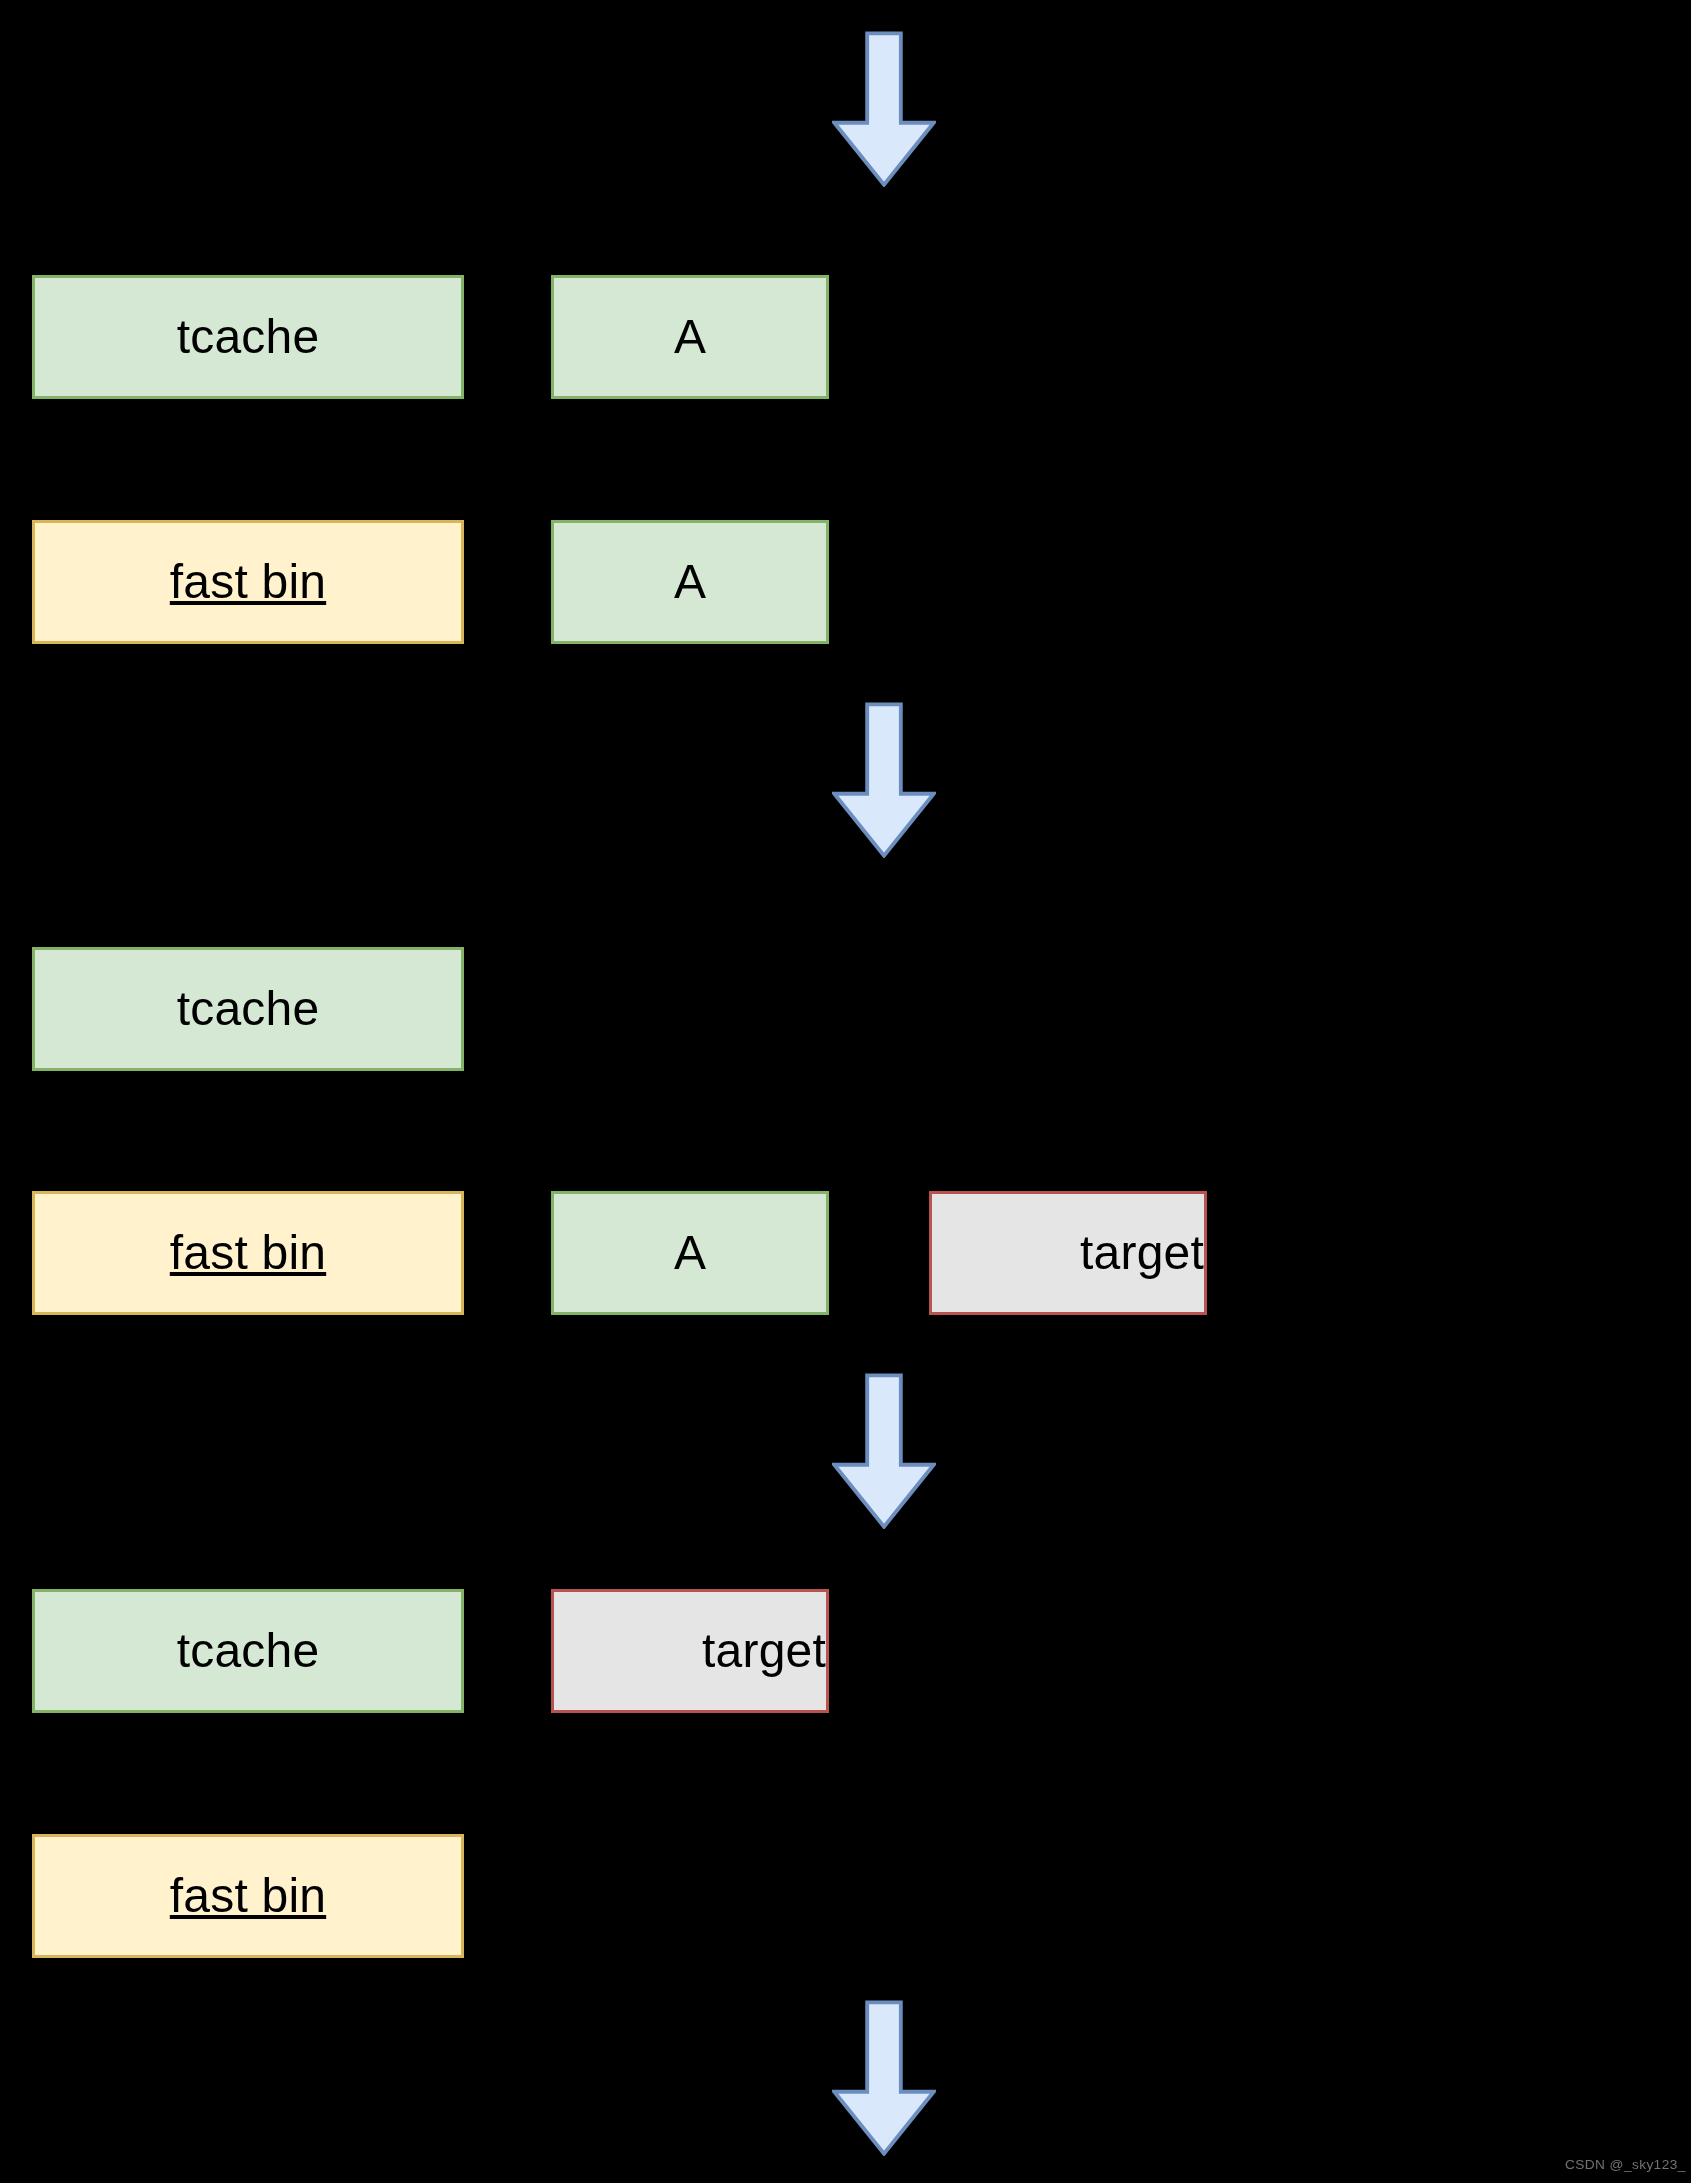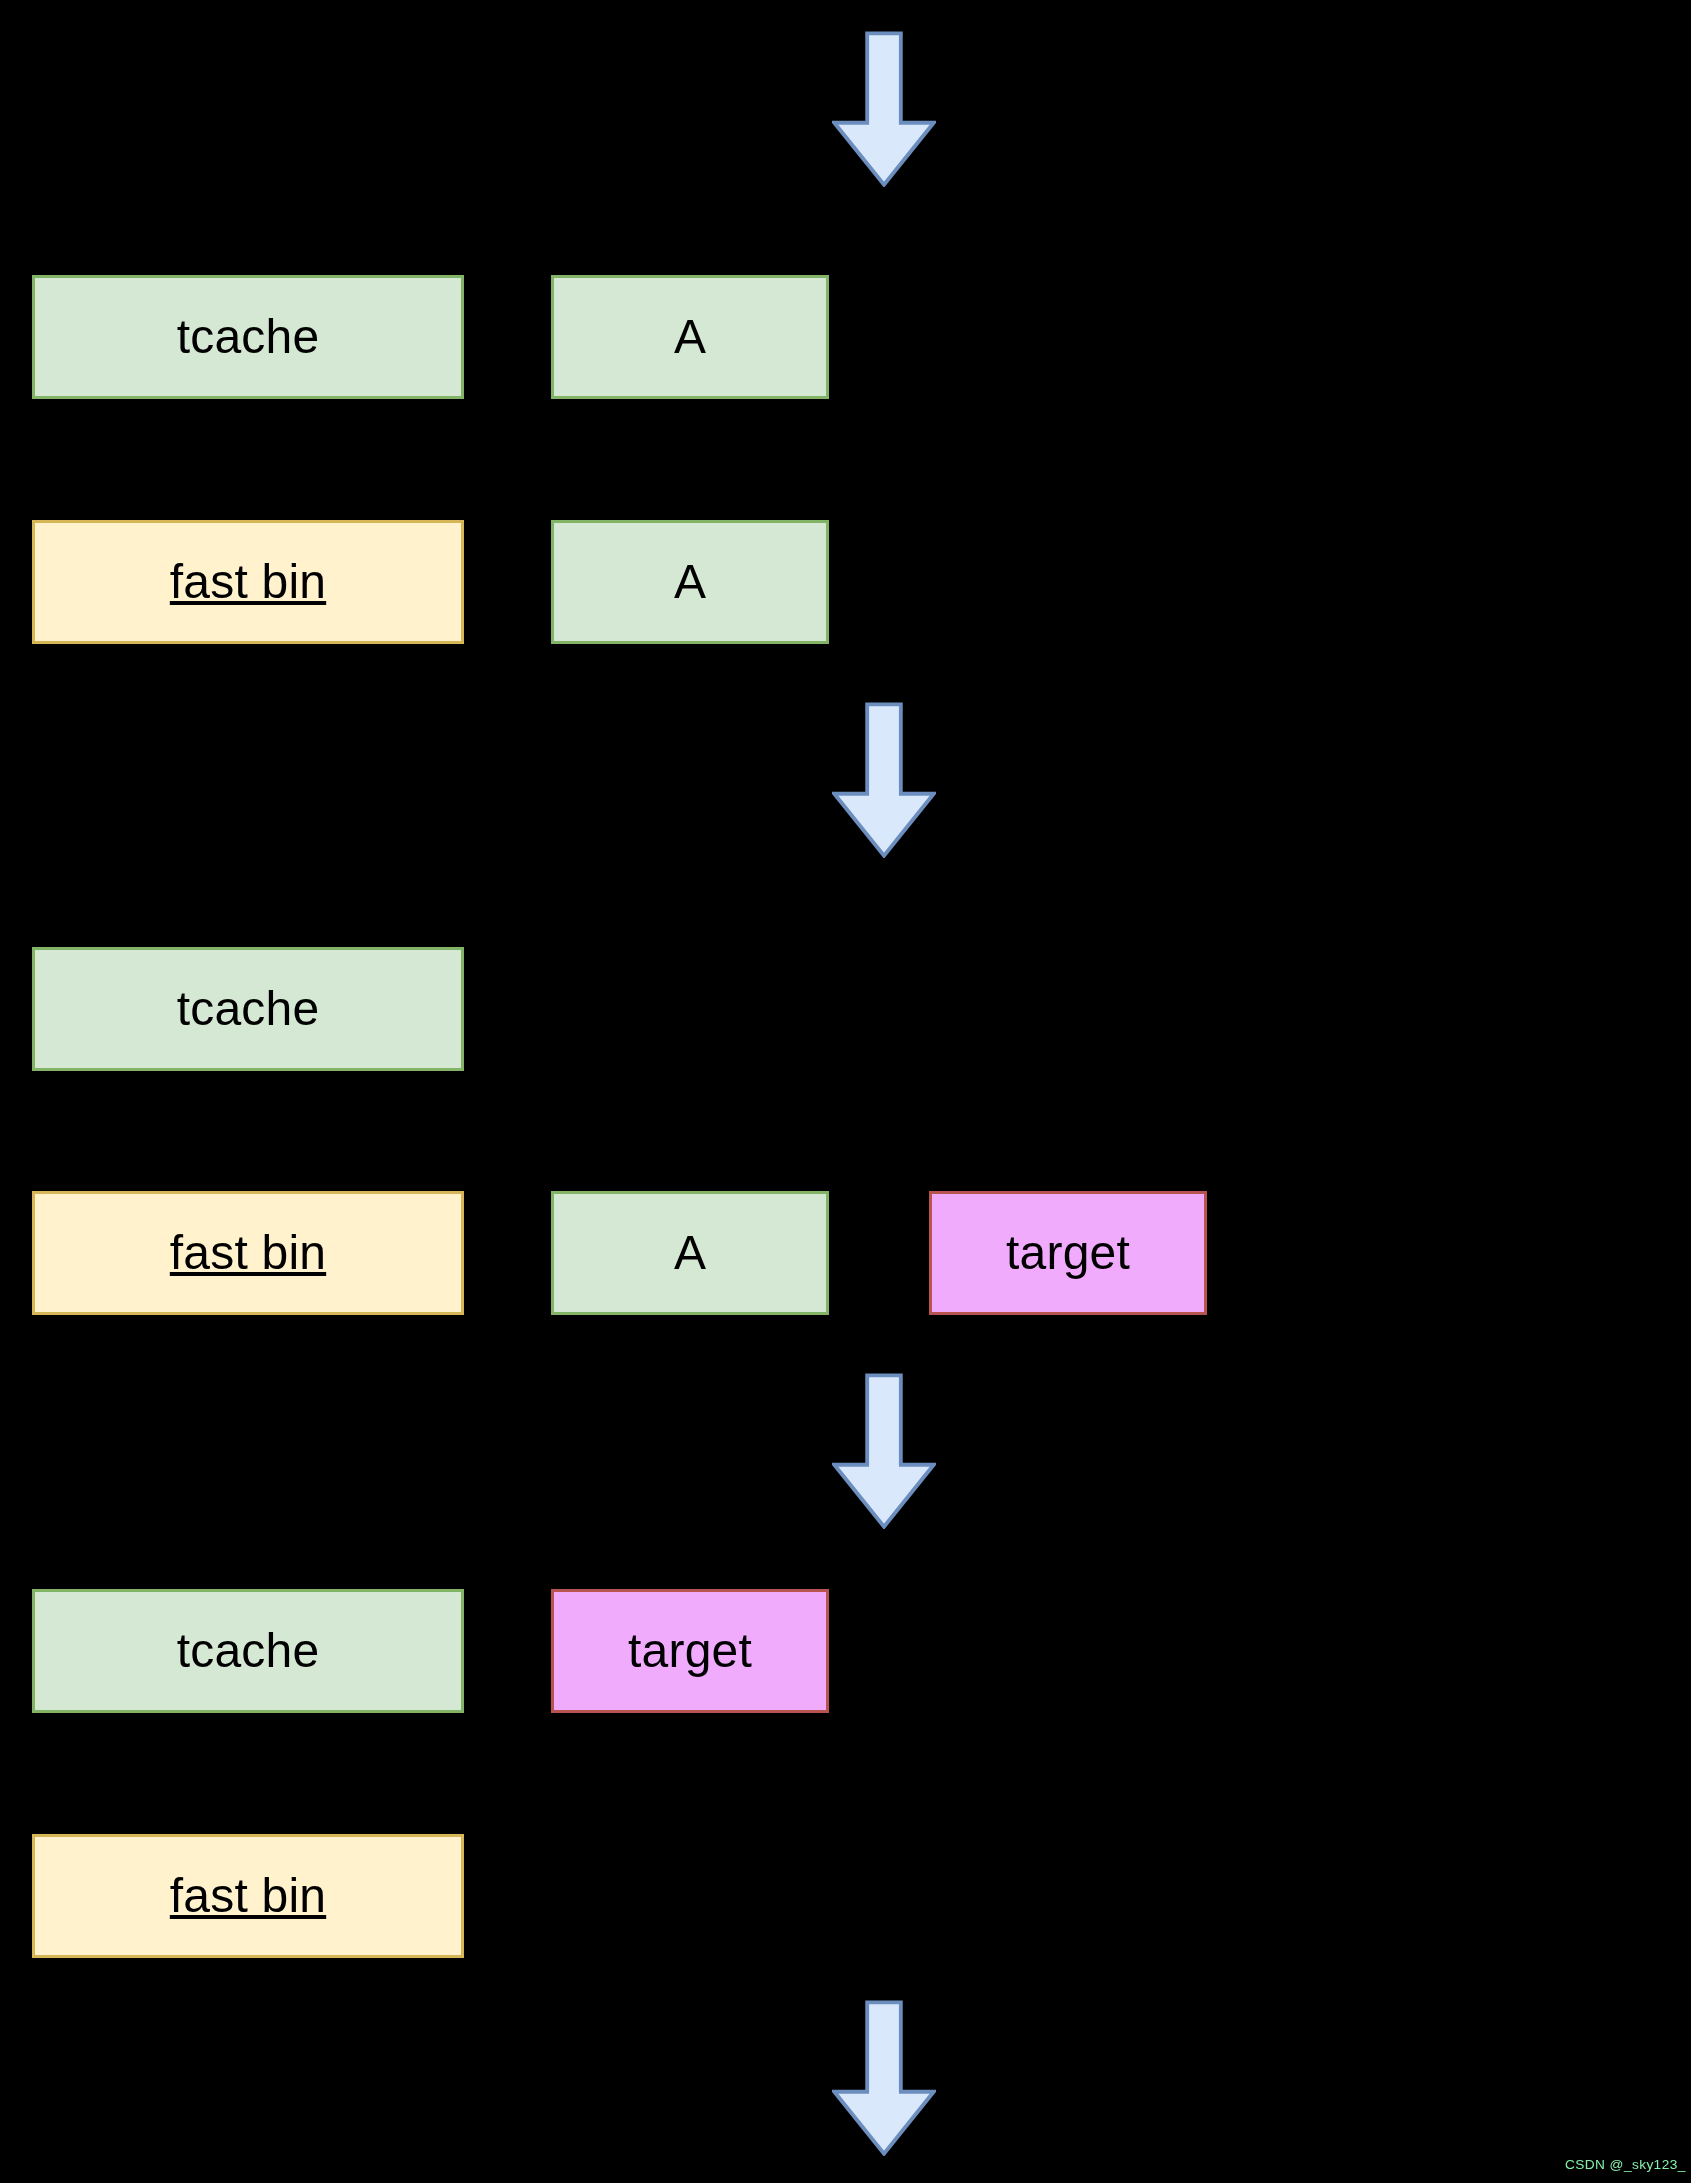--- a/index.html
+++ b/index.html
@@ -35,22 +35,23 @@
   .node.green {
     background: #D5E8D4;
     border-color: #82B366;
   }
   .node.yellow {
     background: #FFF2CC;
     border-color: #D6B656;
     text-decoration: underline;
   }
   .node.pink {
-    background: #f0abfc;
+    background: #e5e5e5;
     border-color: #B85450;
+    justify-content: flex-end;
   }
   .arrow {
     position: absolute;
   }
   .arrow svg {
     display: block;
     width: 100%;
     height: 100%;
   }
   .watermark {
@@ -116,15 +117,15 @@
         <svg viewBox="0 0 136 204" preserveAspectRatio="none">
           <path d="M 46 3 L 90 3 L 90 120 L 133 120 L 68 201 L 3 120 L 46 120 Z" fill="#DAE8FC" stroke="#6C8EBF" stroke-width="5" stroke-linejoin="miter"></path>
         </svg>
       </div>
       <div class="arrow" style="left: 832px; top: 2000px; width: 104px; height: 156px;">
         <svg viewBox="0 0 136 204" preserveAspectRatio="none">
           <path d="M 46 3 L 90 3 L 90 120 L 133 120 L 68 201 L 3 120 L 46 120 Z" fill="#DAE8FC" stroke="#6C8EBF" stroke-width="5" stroke-linejoin="miter"></path>
         </svg>
       </div>
     </div>
-  <div class="watermark" style="left: 1565px; top: 2157px; color: #86efac;">CSDN @_sky123_</div>
+  <div class="watermark" style="left: 1565px; top: 2157px; color: #737373;">CSDN @_sky123_</div>
 </div>
 
 
 </body></html>

